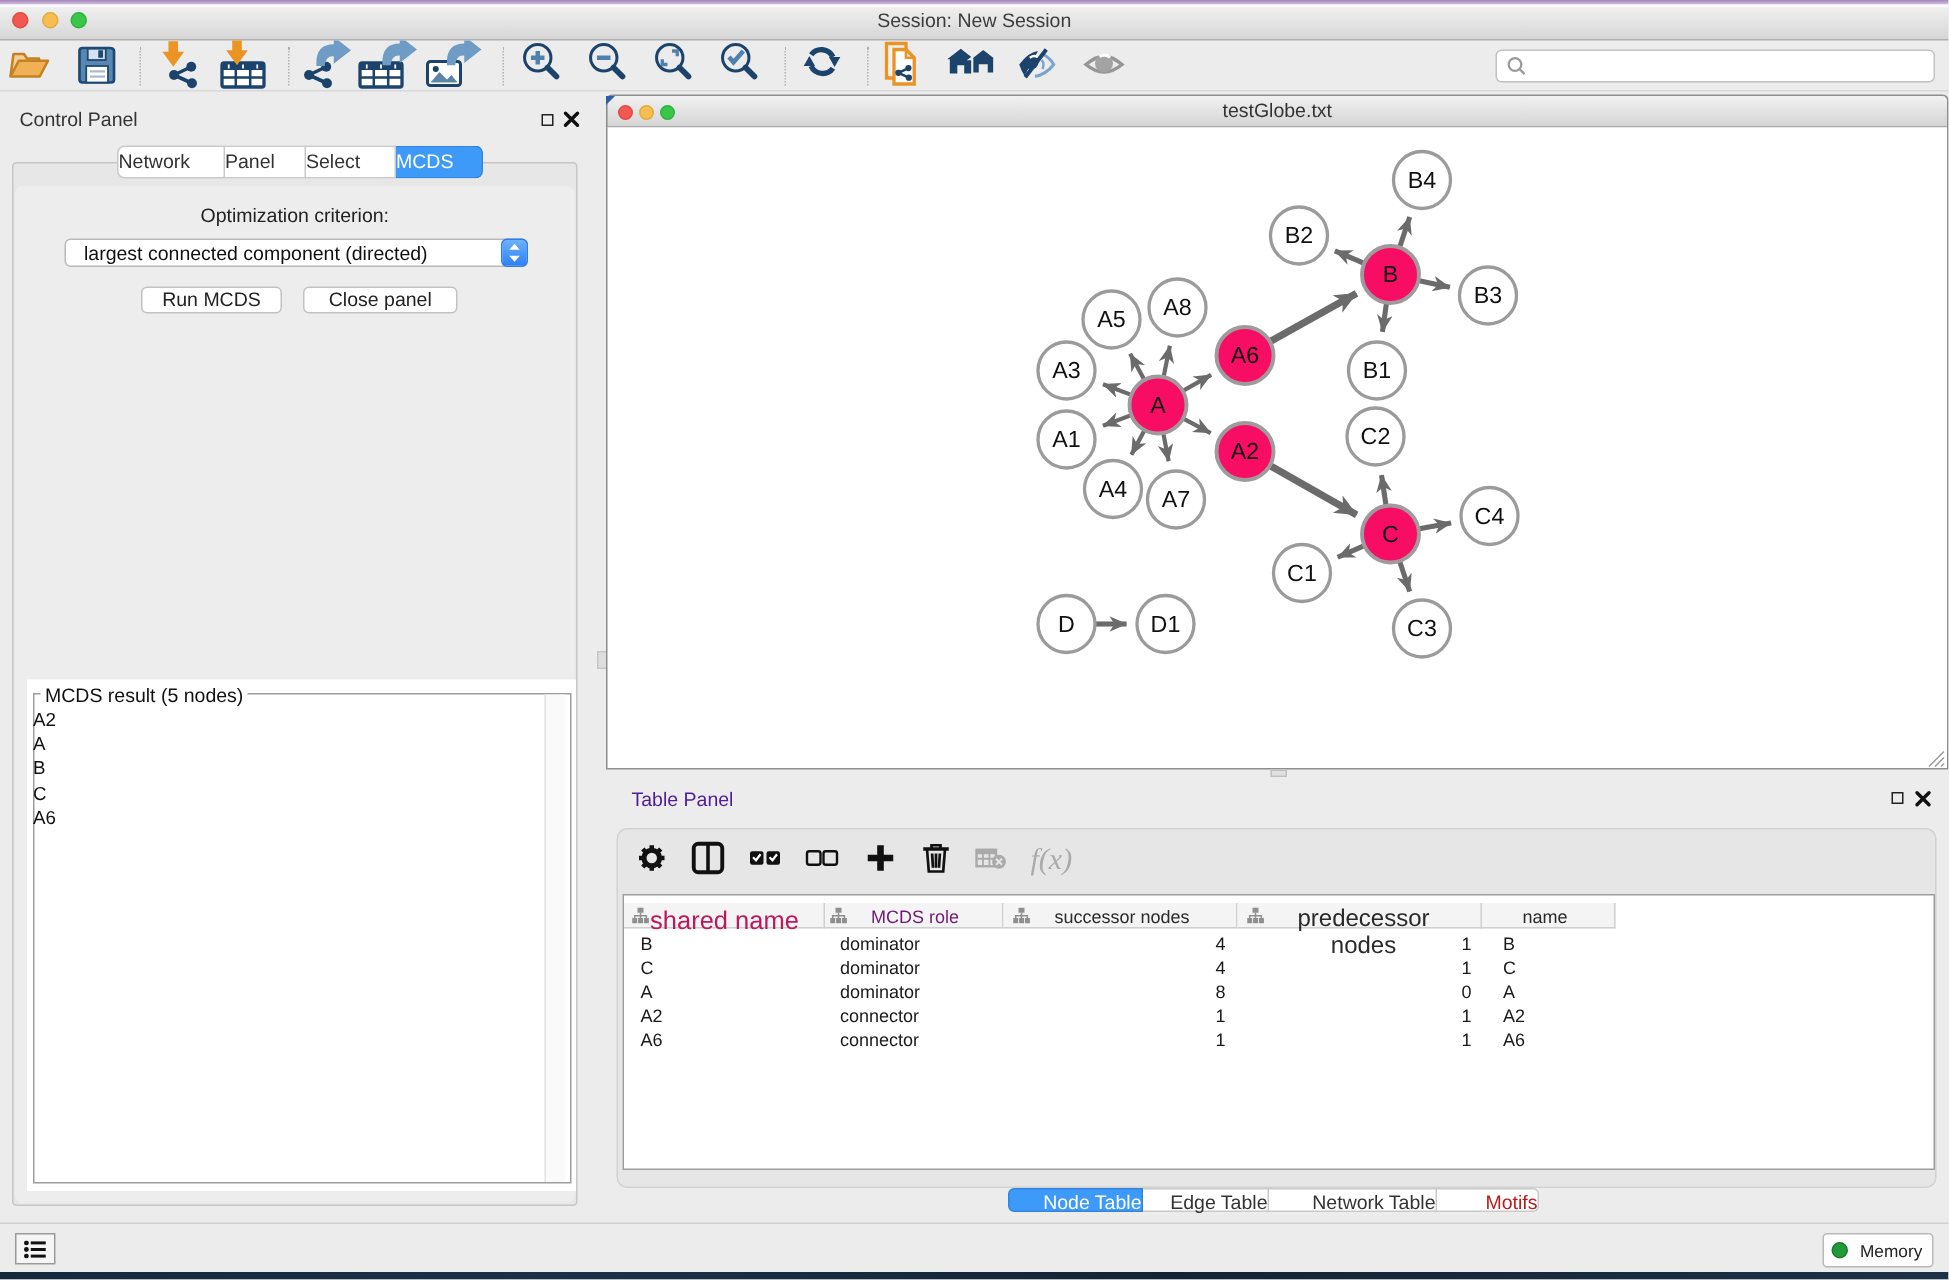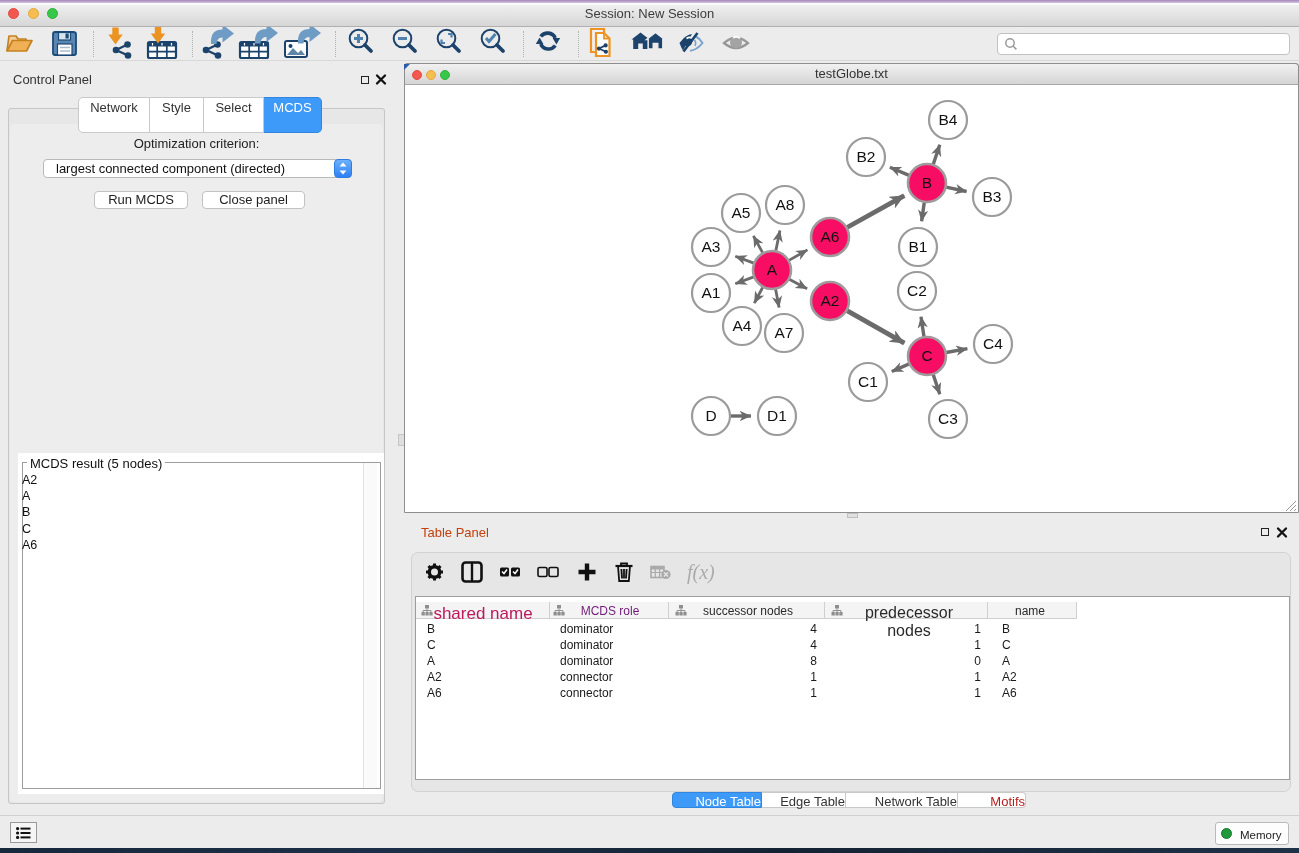--- a/index.html
+++ b/index.html
@@ -144,23 +144,23 @@
 
 <div class="abs" style="left:13px;top:72px;font-size:13px;color:#343434">Control Panel</div>
 <div class="abs" style="left:361px;top:76px;width:8px;height:8px;border:1.4px solid #222"></div>
 <svg class="abs" style="left:375px;top:73px" width="13" height="13" viewBox="0 0 13 13">
     <path d="M2,2.5 L10,10.5 M10,2.5 L2,10.5" stroke="#111" stroke-width="2.3" stroke-linecap="round"></path>
   </svg>
 
 <div class="abs" style="left:8px;top:108px;width:377px;height:696px;background:#e7e7e7;border:1px solid #c6c6c6;border-radius:3px"></div>
 <div class="abs" style="left:10px;top:124px;width:373px;height:678px;background:#ededed;border-radius:5px"></div>
 
-<div class="abs" style="left:78px;top:97px;height:36px;display:flex;font-size:13px;line-height:19px;text-align:center">
+<div class="abs" style="left:78px;top:97px;height:22px;display:flex;font-size:13px;line-height:19px;">
  <div style="width:72px;background:#fff;border:1px solid #c9c9c9;border-radius:5px 0 0 5px;color:#333">Network</div>
- <div style="width:54px;background:#fff;border:1px solid #c9c9c9;border-left:none;color:#333">Style</div>
+ <div style="width:54px;background:#fff;border:1px solid #c9c9c9;border-left:none;color:#333">Panel</div>
  <div style="width:60px;background:#fff;border:1px solid #c9c9c9;border-left:none;color:#333">Select</div>
  <div style="width:58px;background:#3e9af8;border:1px solid #3286e0;border-left:none;border-radius:0 5px 5px 0;color:#fff">MCDS</div>
 </div>
 
 <div class="abs" style="left:0px;top:136px;width:393px;text-align:center;font-size:13px;color:#222">Optimization criterion:</div>
 <div class="abs" style="left:43px;top:159px;width:309px;height:19px;background:#fff;border:1px solid #b9b9b9;border-radius:4px"></div>
 <div class="abs" style="left:56px;top:161px;font-size:13px;color:#111">largest connected component (directed)</div>
 <div class="abs" style="left:334px;top:159px;width:18px;height:19px;background:linear-gradient(#6cb1fd,#2e80f6);border-radius:4px;border:1px solid #2e7de2"></div>
 <svg class="abs" style="left:334px;top:159px" width="18" height="19" viewBox="0 0 18 19">
  <path d="M5.5,7.5 L9,3.5 L12.5,7.5 Z" fill="#fff"></path>
@@ -254,21 +254,21 @@
 <text x="306" y="333" text-anchor="middle" font-size="15.5" fill="#111">D</text>
 <circle cx="372" cy="328" r="19" fill="#ffffff" stroke="#9b9b9b" stroke-width="2.2"></circle>
 <text x="372" y="333" text-anchor="middle" font-size="15.5" fill="#111">D1</text>
 </svg>
 <svg class="abs" style="left:1284px;top:500px" width="13" height="12" viewBox="0 0 13 12">
  <path d="M12,1 L2,11 M12,5 L6,11 M12,9 L10,11" stroke="#9a9a9a" stroke-width="1"></path>
 </svg>
 
 <div class="abs" style="left:847px;top:513px;width:11px;height:5px;background:#e0e0e0;border:1px solid #c0c0c0"></div>
 
-<div class="abs" style="left:421px;top:525px;font-size:13px;color:#c2410c">Table Panel</div>
+<div class="abs" style="left:421px;top:525px;font-size:13px;color:#4c1d95">Table Panel</div>
 <div class="abs" style="left:1261px;top:528px;width:8px;height:8px;border:1.4px solid #222"></div>
 <svg class="abs" style="left:1276px;top:526px" width="13" height="13" viewBox="0 0 13 13">
     <path d="M2,2.5 L10,10.5 M10,2.5 L2,10.5" stroke="#111" stroke-width="2.3" stroke-linecap="round"></path>
   </svg>
 <div class="abs" style="left:411px;top:552px;width:880px;height:240px;background:#e6e6e6;border:1px solid #d2d2d2;border-radius:7px"></div>
 
 <svg class="abs" style="left:411px;top:552px" width="880" height="42" viewBox="0 0 880 42">
  <g transform="translate(23.5,20)">
   <circle cx="0" cy="0" r="5.2" fill="none" stroke="#111" stroke-width="3.4"></circle>
   <g stroke="#111" stroke-width="3">

